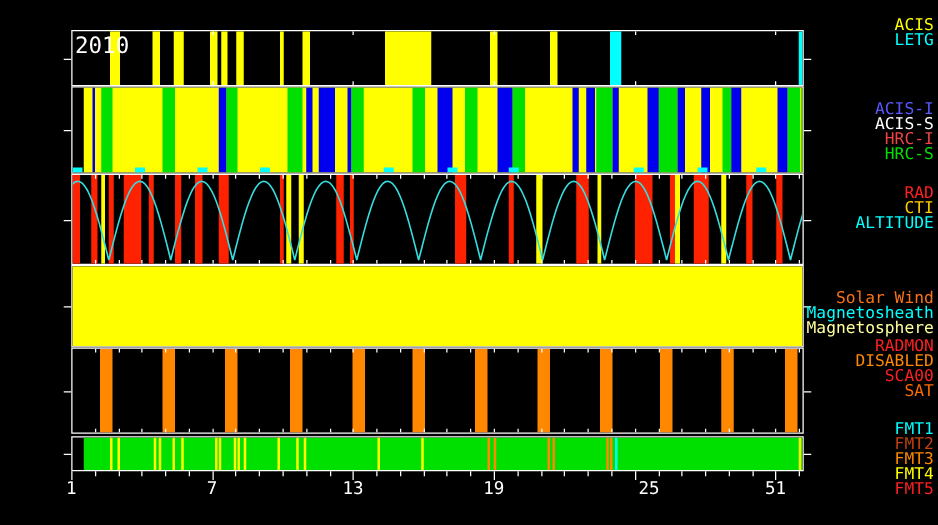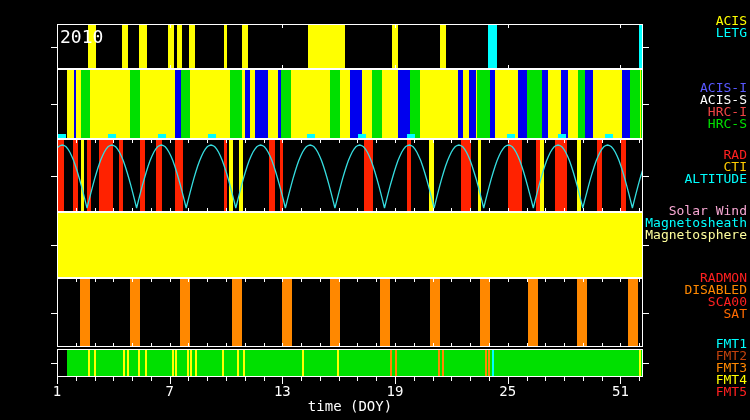--- a/index.html
+++ b/index.html
@@ -352,25 +352,24 @@
       <div class="axtick" style="left: 545.28px; top: 377px; height: 4px;"></div>
       <div class="axtick" style="left: 564.06px; top: 377px; height: 4px;"></div>
       <div class="axtick" style="left: 582.84px; top: 377px; height: 4px;"></div>
       <div class="axtick" style="left: 601.62px; top: 377px; height: 4px;"></div>
       <div class="axtick" style="left: 620.4px; top: 377px; height: 7px;"></div>
       <div class="axtick" style="left: 639.18px; top: 377px; height: 4px;"></div>
       <div class="axlabel" style="left: 37px; top: 383px;">1</div>
       <div class="axlabel" style="left: 149.68px; top: 383px;">7</div>
       <div class="axlabel" style="left: 262.36px; top: 383px;">13</div>
       <div class="axlabel" style="left: 375.04px; top: 383px;">19</div>
-      <div class="axlabel" style="left: 487.72px; top: 383px;">25</div>
+      <div class="axlabel" style="left: 487.72px; top: 383px; text-align: right;">25</div>
       <div class="axlabel" style="left: 600.4px; top: 383px;">51</div>
     </div>
-  <div class="xtitle">time (DOY)</div>
   <div id="labels">
       <div class="lgroup" style="top: 15px;"><div style="color: rgb(255, 255, 0);">ACIS</div><div style="color: rgb(0, 255, 255);">LETG</div></div>
       <div class="lgroup" style="top: 82px;"><div style="color: rgb(88, 88, 255);">ACIS-I</div><div style="color: rgb(255, 255, 255);">ACIS-S</div><div style="color: #ef4444;">HRC-I</div><div style="color: rgb(0, 224, 0);">HRC-S</div></div>
       <div class="lgroup" style="top: 149px;"><div style="color: rgb(255, 32, 32);">RAD</div><div style="color: rgb(255, 204, 0);">CTI</div><div style="color: rgb(0, 255, 255);">ALTITUDE</div></div>
-      <div class="lgroup" style="top: 205px;"><div style="color: #f9a8d4;">Solar Wind</div><div style="color: rgb(0, 255, 255);">Magnetosheath</div><div style="color: rgb(255, 255, 157);">Magnetosphere</div></div>
+      <div class="lgroup" style="top: 205px;"><div style="color: #f97316; margin-top: 28px;">Solar Wind</div><div style="color: rgb(0, 255, 255);">Magnetosheath</div><div style="color: rgb(255, 255, 157);">Magnetosphere</div></div>
       <div class="lgroup" style="top: 272px;"><div style="color: rgb(255, 32, 32);">RADMON</div><div style="color: rgb(255, 136, 0);">DISABLED</div><div style="color: rgb(255, 32, 32);">SCA00</div><div style="color: rgb(255, 106, 0);">SAT</div></div>
       <div class="lgroup" style="top: 338px;"><div style="color: rgb(0, 255, 255);">FMT1</div><div style="color: #c2410c;">FMT2</div><div style="color: rgb(255, 136, 0);">FMT3</div><div style="color: rgb(255, 255, 0);">FMT4</div><div style="color: rgb(255, 32, 32);">FMT5</div></div>
     </div>
 </div>
 
 </body></html>

